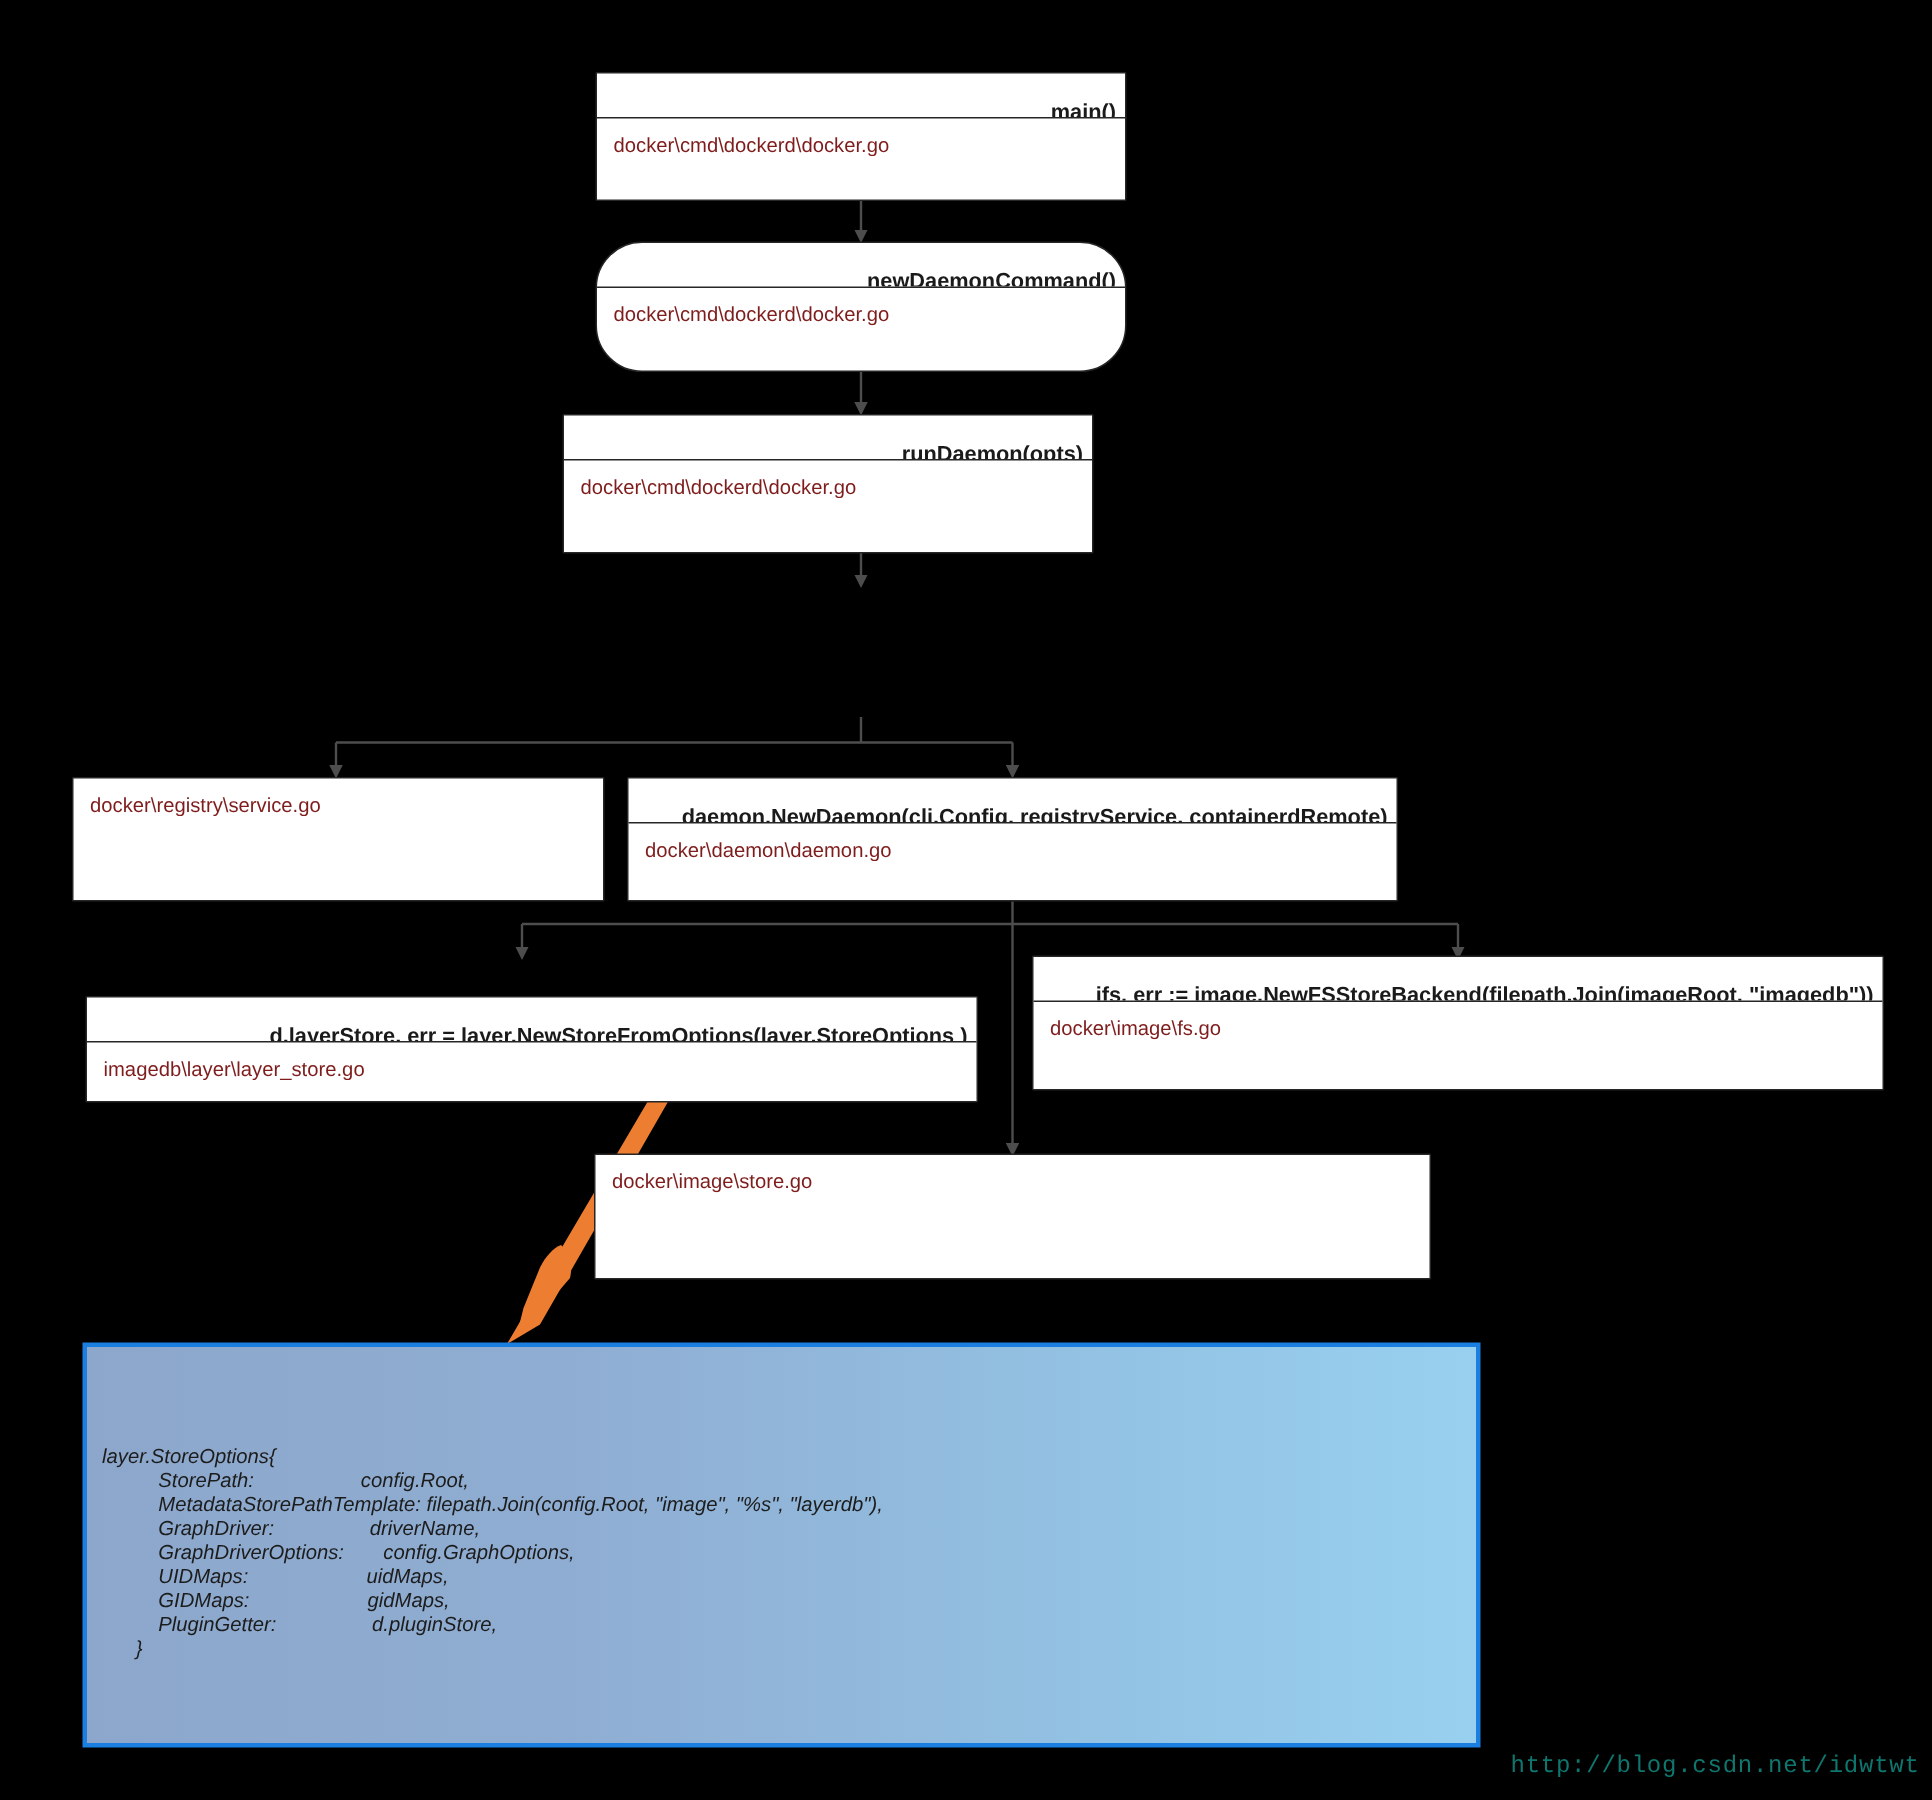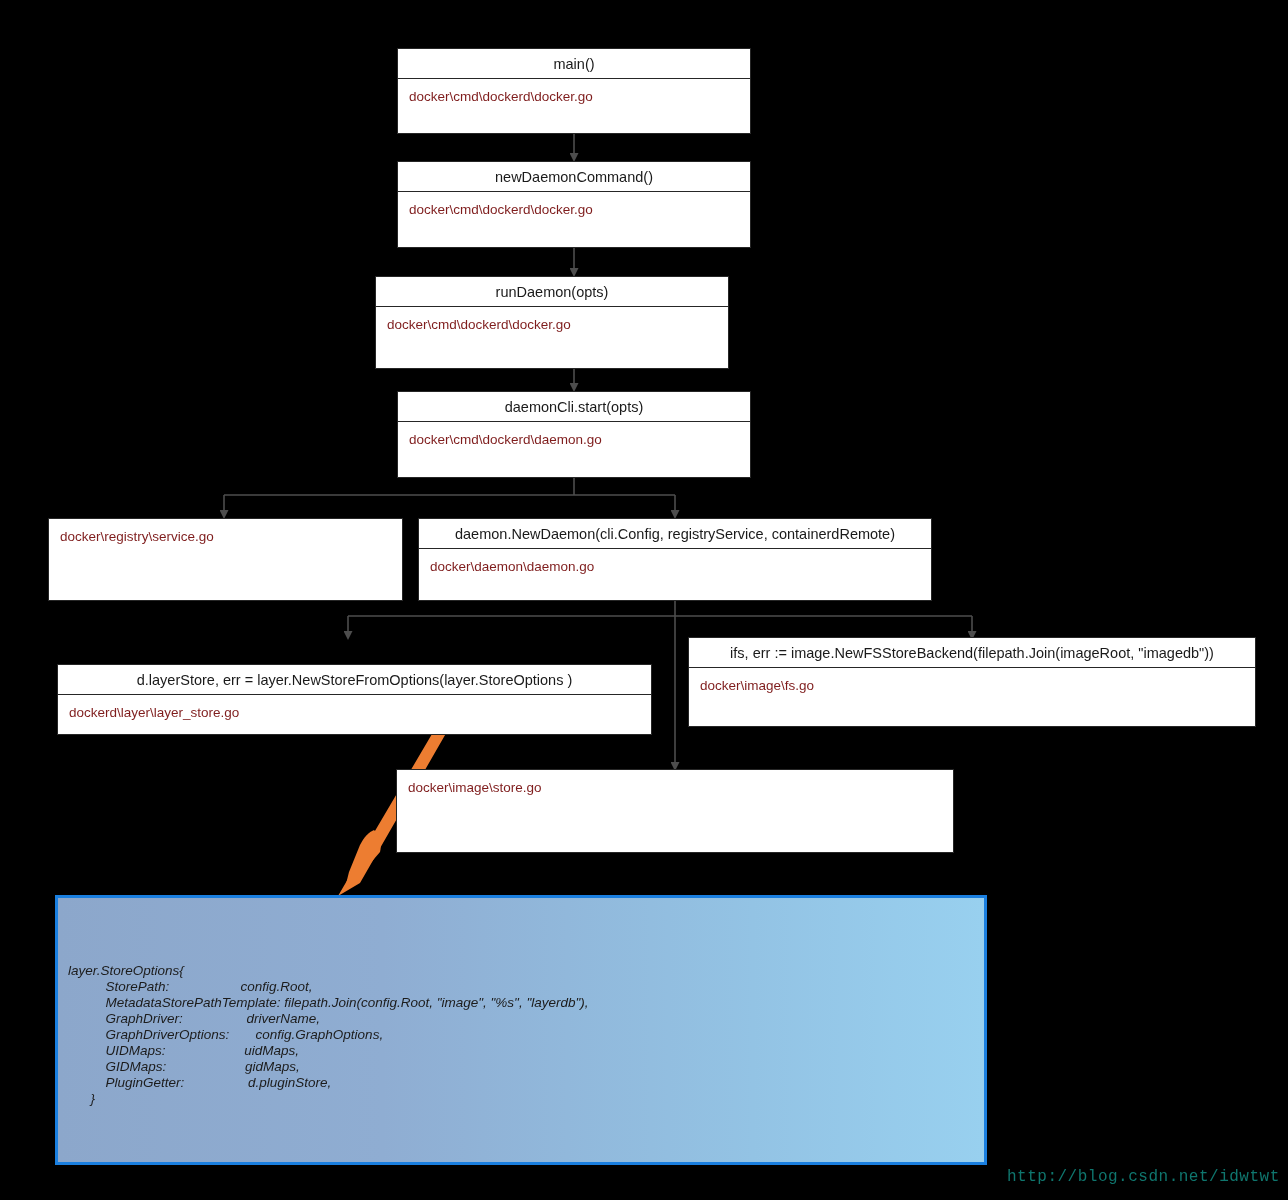--- a/index.html
+++ b/index.html
@@ -14,29 +14,29 @@
   .node{
     position:absolute;
     background:#ffffff;
     border:1.5px solid #262626;
     box-sizing:border-box;
     border-radius:1px;
   }
   .node .title{
     height:30px;
     line-height:30px;
-    text-align:center;
-    font-weight:normal;
+    text-align:right;
+    font-weight:bold;
     font-size:14.5px;
     color:#1a1a1a;
     border-bottom:1.5px solid #262626;
     box-sizing:border-box;
     white-space:nowrap;
     overflow:hidden;
-    padding:0 6px;
+    padding:11px 6px;
   }
   .node .body{
     font-size:13.5px;
     color:#7f1d1d;
     padding:10px 11px 0 11px;
     white-space:nowrap;
     overflow:hidden;
   }
 
   
@@ -111,47 +111,43 @@
                L356,880 L345,888 L349,872 L360,845
                C364,837 369,832 374,830 Z" fill="#ed7d31"></path>
     </g>
   </svg>
 
   <div class="node" style="left:397px;top:48px;width:354px;height:86px;">
     <div class="title">main()</div>
     <div class="body">docker\cmd\dockerd\docker.go</div>
   </div>
 
-  <div class="node" style="left:397px;top:161px;width:354px;height:87px;">
+  <div class="node" style="left:397px;top:161px;width:354px;height:87px;border-radius:31px;">
     <div class="title">newDaemonCommand()</div>
     <div class="body">docker\cmd\dockerd\docker.go</div>
   </div>
 
   <div class="node" style="left:375px;top:276px;width:354px;height:93px;">
     <div class="title">runDaemon(opts)</div>
     <div class="body">docker\cmd\dockerd\docker.go</div>
   </div>
 
-  <div class="node" style="left:397px;top:391px;width:354px;height:87px;">
-    <div class="title">daemonCli.start(opts)</div>
-    <div class="body">docker\cmd\dockerd\daemon.go</div>
-  </div>
 
   <div class="node" style="left:48px;top:518px;width:355px;height:83px;">
     <div class="body">docker\registry\service.go</div>
   </div>
 
   <div class="node" style="left:418px;top:518px;width:514px;height:83px;">
     <div class="title">daemon.NewDaemon(cli.Config, registryService, containerdRemote)</div>
     <div class="body">docker\daemon\daemon.go</div>
   </div>
 
   <div class="node" style="left:57px;top:664px;width:595px;height:71px;">
     <div class="title">d.layerStore, err = layer.NewStoreFromOptions(layer.StoreOptions )</div>
-    <div class="body">dockerd\layer\layer_store.go</div>
+    <div class="body">imagedb\layer\layer_store.go</div>
   </div>
 
   <div class="node" style="left:688px;top:637px;width:568px;height:90px;">
     <div class="title">ifs, err := image.NewFSStoreBackend(filepath.Join(imageRoot, "imagedb"))</div>
     <div class="body">docker\image\fs.go</div>
   </div>
 
   <div class="node" style="left:396px;top:769px;width:558px;height:84px;">
     <div class="body">docker\image\store.go</div>
   </div>

